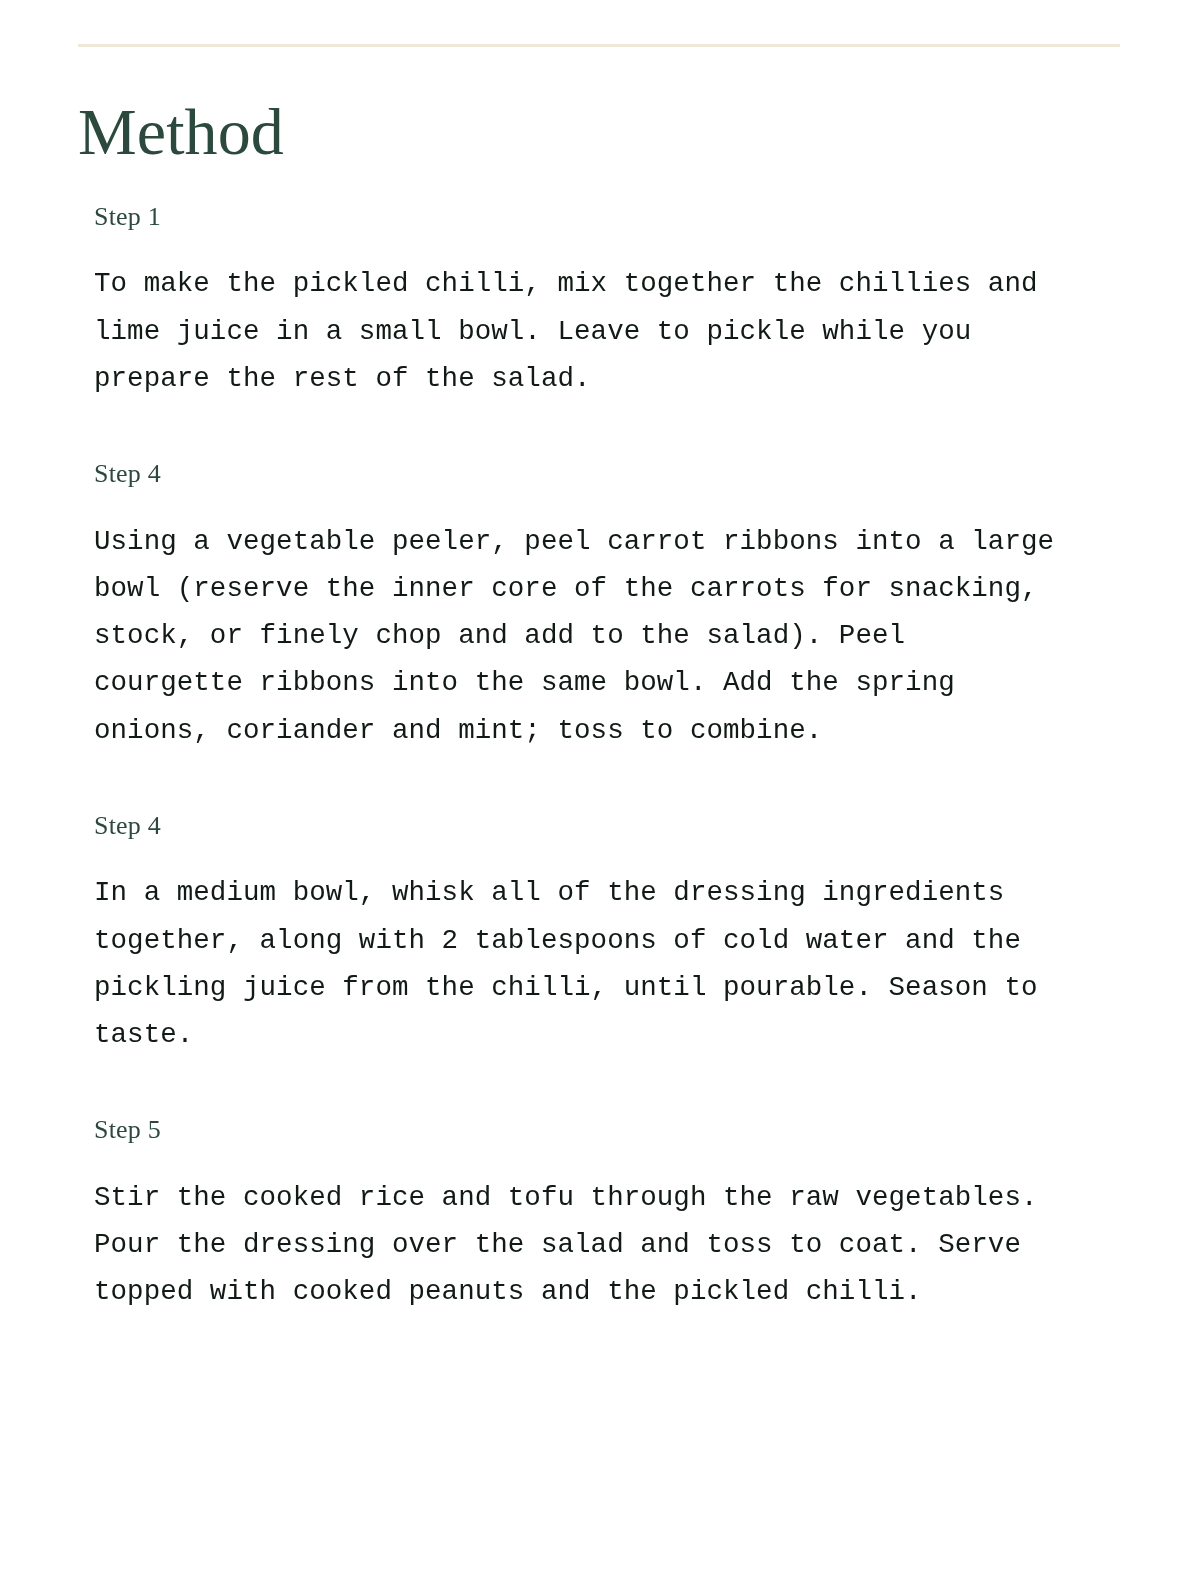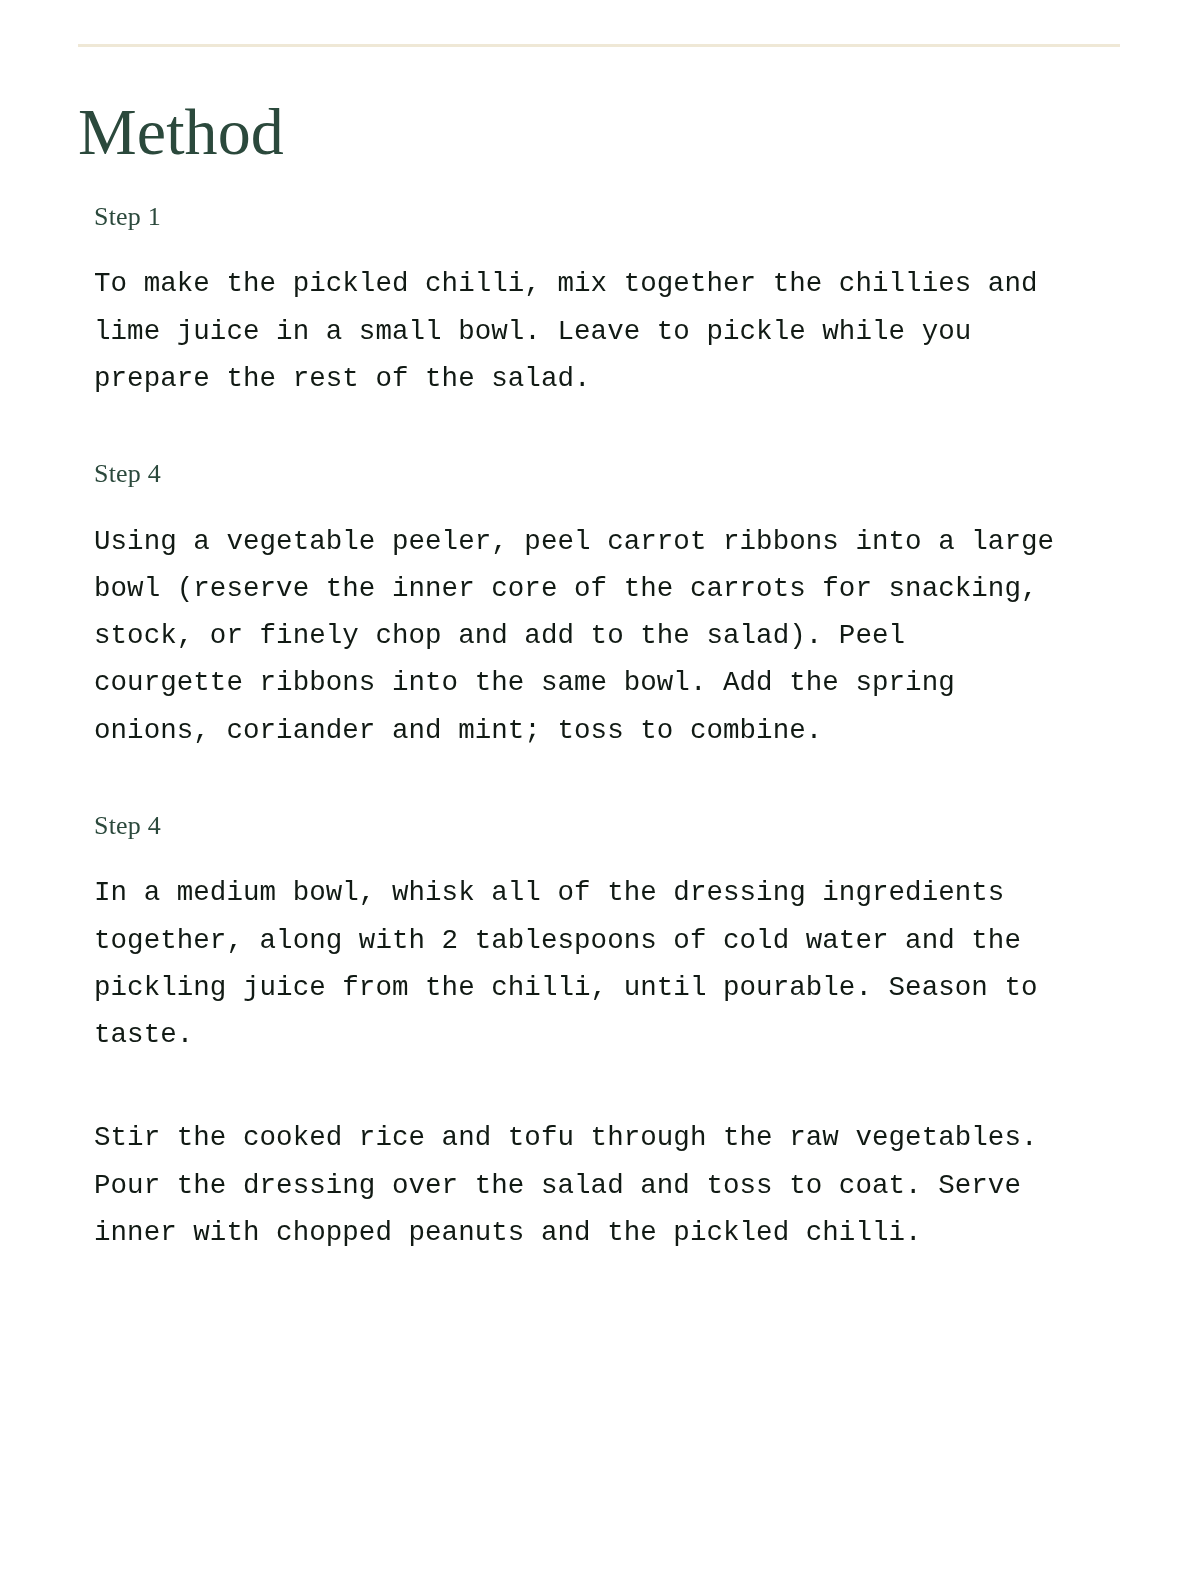--- a/index.html
+++ b/index.html
@@ -108,18 +108,19 @@
         <div class="step-label">Step 4</div>
         <p class="step-body">Using a vegetable peeler, peel carrot ribbons into a large bowl (reserve the inner core of the carrots for snacking, stock, or finely chop and add to the salad). Peel courgette ribbons into the same bowl. Add the spring onions, coriander and mint; toss to combine.</p>
       </div>
 
       <div class="step-block">
         <div class="step-label">Step 4</div>
         <p class="step-body">In a medium bowl, whisk all of the dressing ingredients together, along with 2 tablespoons of cold water and the pickling juice from the chilli, until pourable. Season to taste.</p>
       </div>
 
       <div class="step-block">
-        <p class="step-body">Stir the cooked rice and tofu through the raw vegetables. Pour the dressing over the salad and toss to coat. Serve inner with chopped peanuts and the pickled chilli.</p>
+        <div class="step-label">Step 5</div>
+        <p class="step-body">Stir the cooked rice and tofu through the raw vegetables. Pour the dressing over the salad and toss to coat. Serve topped with cooked peanuts and the pickled chilli.</p>
       </div>
 
     </div>
   </div>
 </div>
 
 </body></html>

